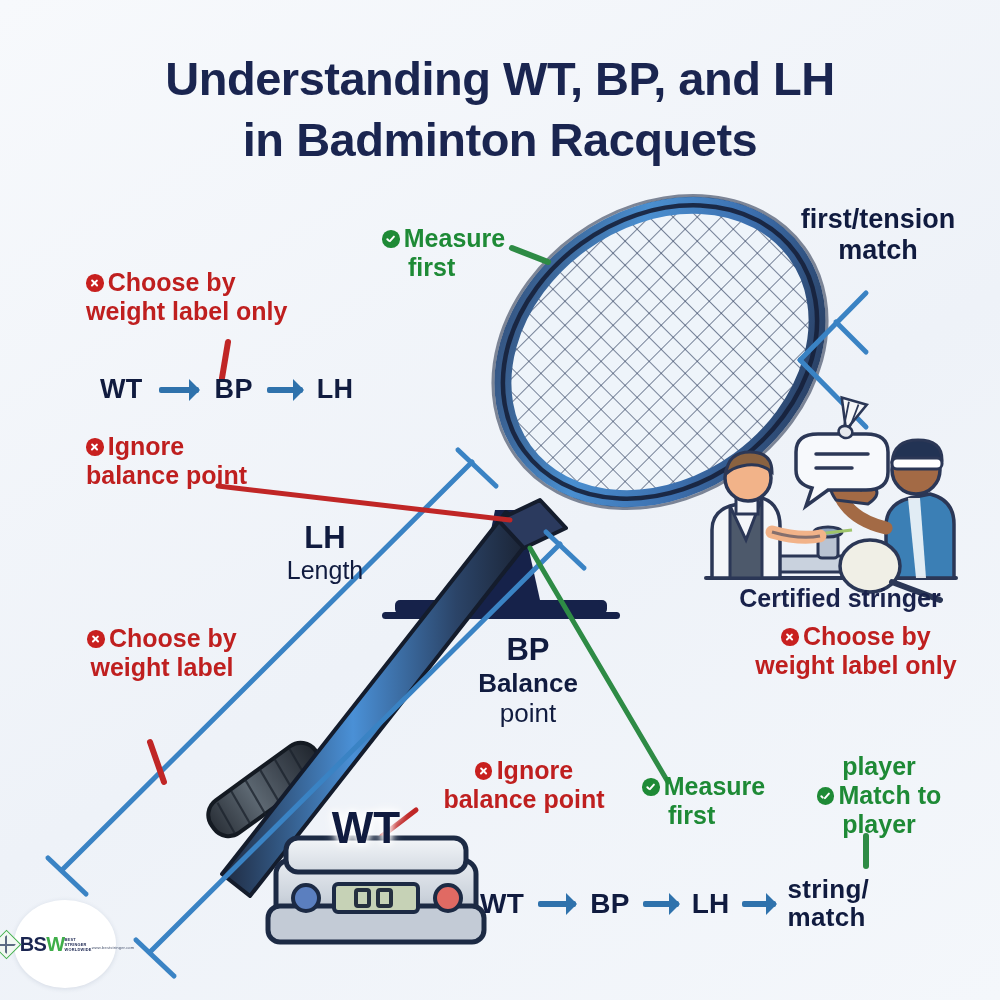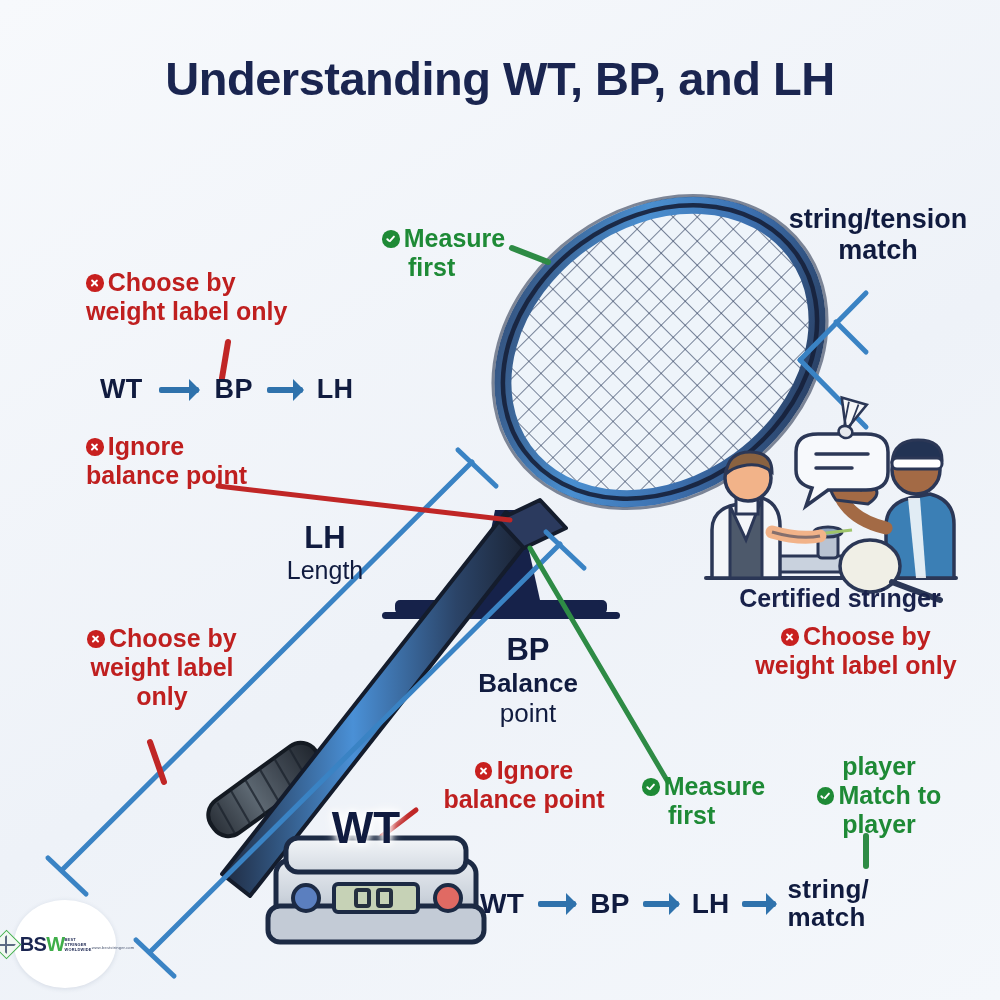--- a/index.html
+++ b/index.html
@@ -358,29 +358,30 @@
         <rect x="356" y="890" width="13" height="16" rx="2"></rect>
         <rect x="378" y="890" width="13" height="16" rx="2"></rect>
       </g>
     </g>
   </svg>
 
   <div class="layer">
 
     <div class="title">
       <span>Understanding WT, BP, and LH</span>
+      <span>in Badminton Racquets</span>
     </div>
 
     <div class="anno green" style="left:382px; top:224px; font-size:25px; width:170px;">
       <span class="txt"><span class="badge chk"></span><span>Measure</span></span>
       <span class="txt" style="padding-left:26px;">first</span>
     </div>
 
     <div class="anno navy" style="left:756px; top:204px; font-size:27px; width:244px; text-align:center;">
-      <span class="txt">string/tension</span>
+      <span class="txt">first/tension</span>
       <span class="txt">match</span>
     </div>
 
     <div class="anno red" style="left:86px; top:268px; font-size:25px; width:258px;">
       <span class="txt"><span class="badge x"></span><span>Choose by</span></span>
       <span class="txt">weight label only</span>
     </div>
 
     <div class="flow" style="left:100px; top:374px; font-size:27px;">
       <span class="node">WT</span>
@@ -396,21 +397,20 @@
     </div>
 
     <div class="anno navy" style="left:250px; top:520px; font-size:31px; width:150px; text-align:center;">
       <span class="txt">LH</span>
       <span class="txt" style="font-size:25px;font-weight:normal;">Length</span>
     </div>
 
     <div class="anno red" style="left:44px; top:624px; font-size:25px; width:236px; text-align:center;">
       <span class="txt"><span class="badge x"></span><span>Choose by</span></span>
       <span class="txt">weight label</span>
-      <span class="txt">only</span>
     </div>
 
     <div class="anno navy" style="left:440px; top:632px; font-size:31px; width:176px; text-align:center;">
       <span class="txt">BP</span>
       <span class="txt" style="font-size:26px;font-weight:bold;">Balance</span>
       <span class="txt" style="font-size:26px;font-weight:normal;">point</span>
     </div>
 
     <div class="caption" style="left:690px; top:584px; width:300px; font-size:25px;">Certified stringer</div>
 

